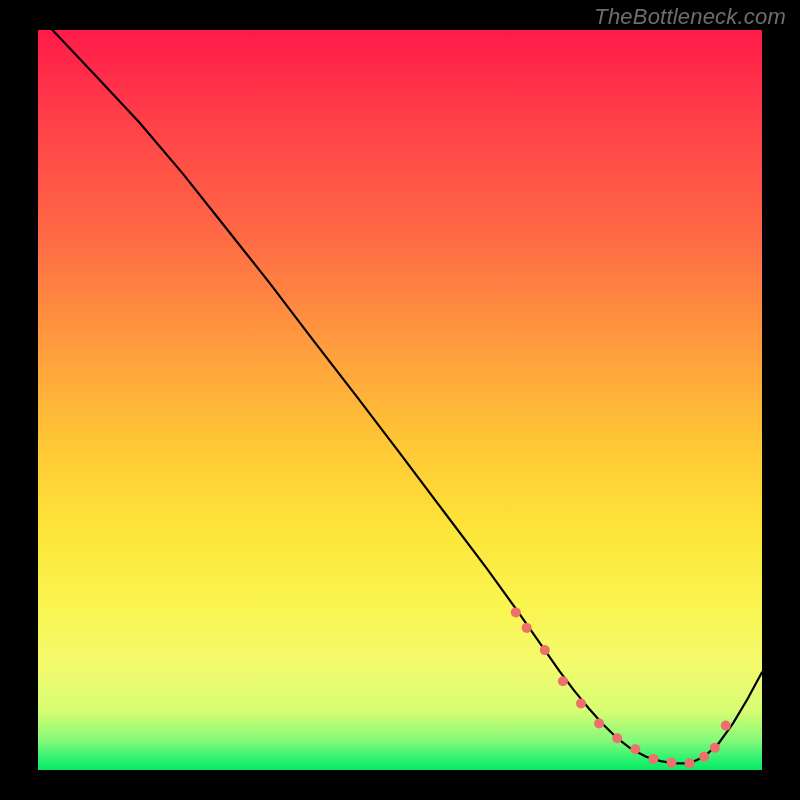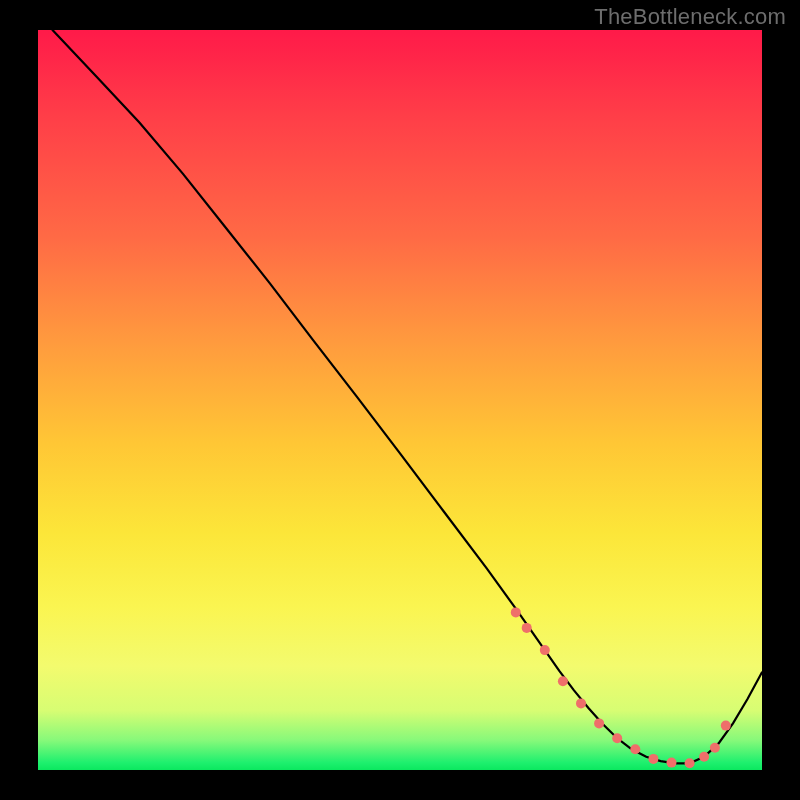--- a/index.html
+++ b/index.html
@@ -43,20 +43,21 @@
   }
   .watermark {
     position: absolute;
     top: 4px;
     right: 14px;
     color: #6d6d6d;
     font-size: 22px;
     font-weight: 500;
     letter-spacing: 0.2px;
     user-select: none;
+    font-style: italic;
   }
   svg.curve {
     position: absolute;
     left: 0;
     top: 0;
   }
 </style>
 </head>
 <body>
 

